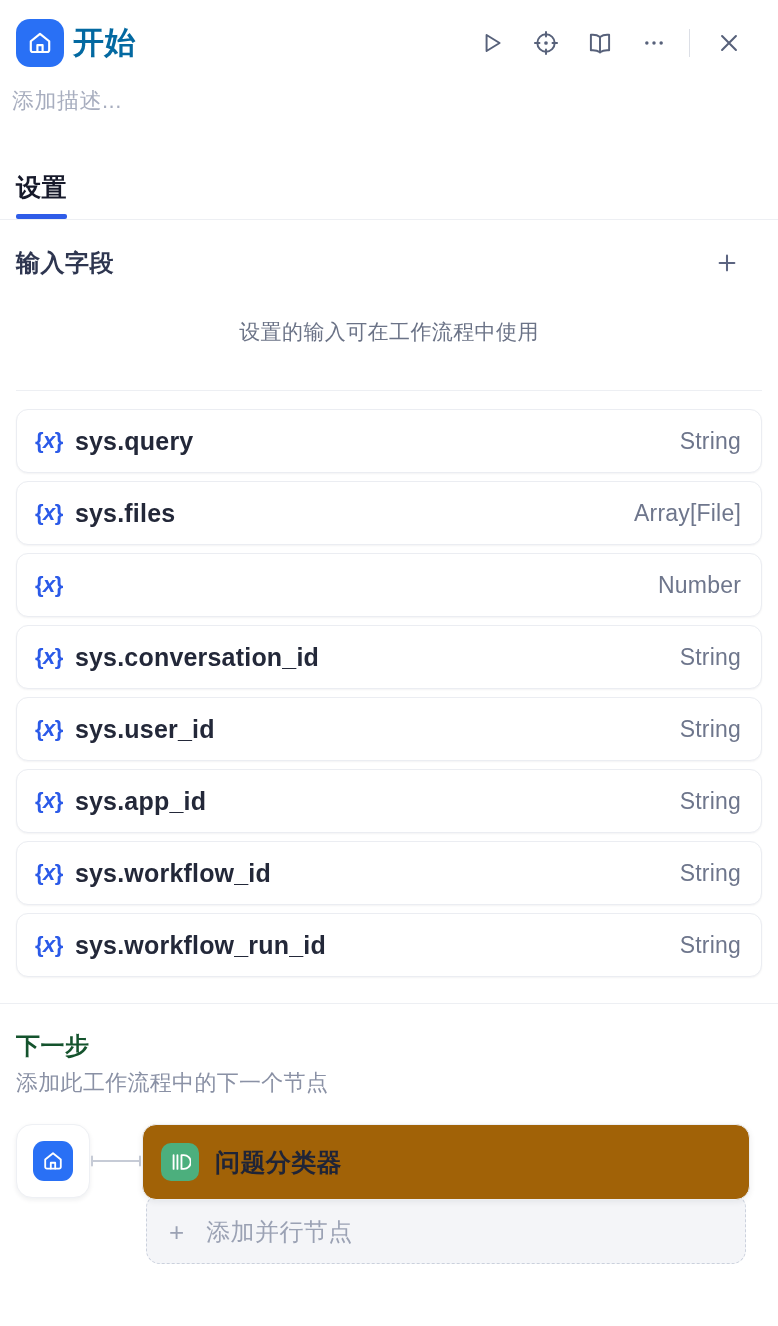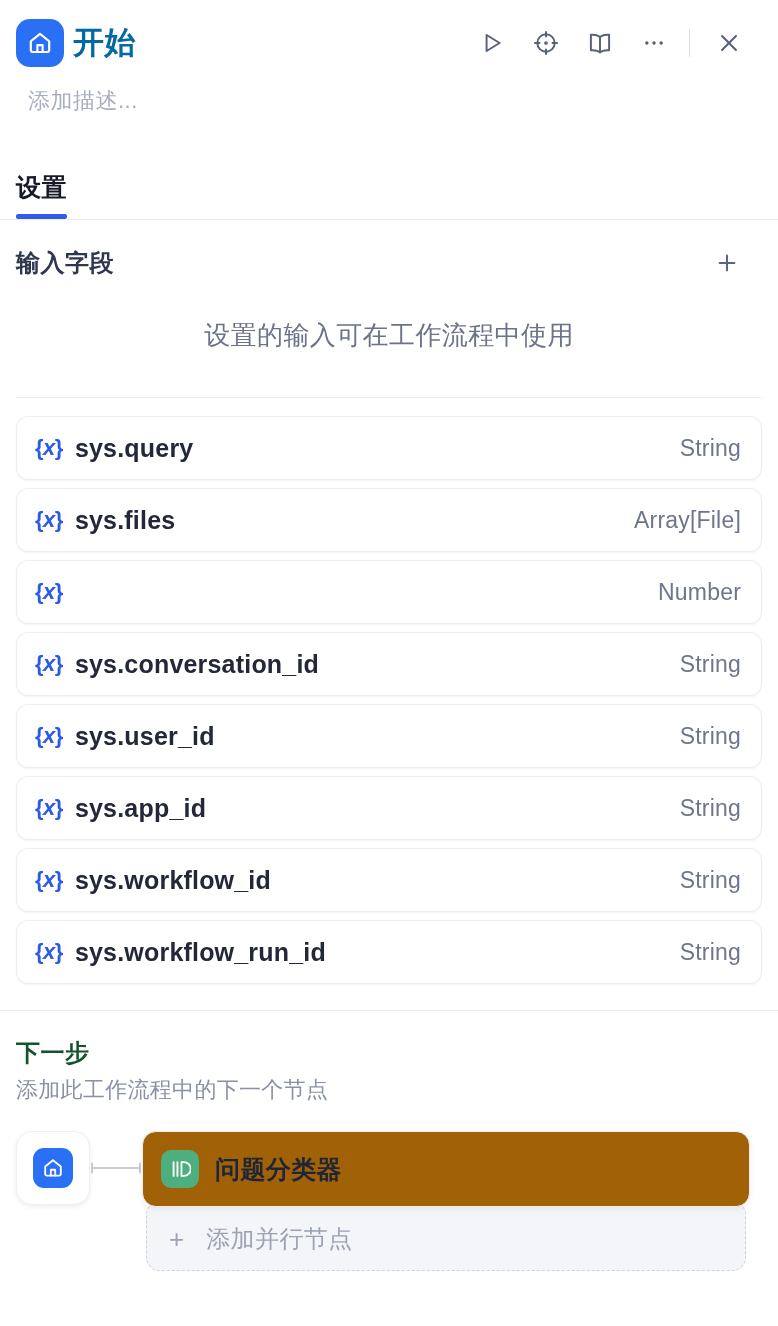--- a/index.html
+++ b/index.html
@@ -68,21 +68,21 @@
 
   .vdivider {
     width: 1px;
     height: 28px;
     background: #DCDFE6;
     margin: 0 12px 0 8px;
   }
 
   
   .description {
-    padding: 0 28px;
+    padding: 0 12px;
     height: 62px;
     display: flex;
     align-items: flex-start;
     font-size: 22px;
     color: #A8AEBF;
     letter-spacing: 0.5px;
   }
 
   
   .tabs {
@@ -141,21 +141,21 @@
     display: flex;
     align-items: center;
     justify-content: center;
     cursor: pointer;
     color: #5B6480;
   }
 
   
   .hint {
     text-align: center;
-    font-size: 26px;
+    font-size: 21px;
     color: #6B7387;
     padding: 36px 16px 44px 16px;
     letter-spacing: 0.4px;
   }
 
   .hr {
     height: 1px;
     background: #EDEFF3;
     margin: 0 16px;
   }

